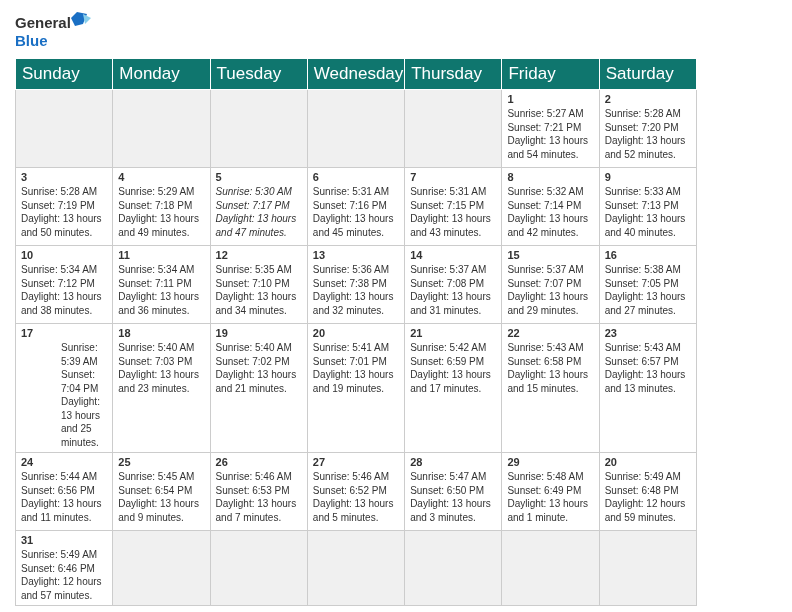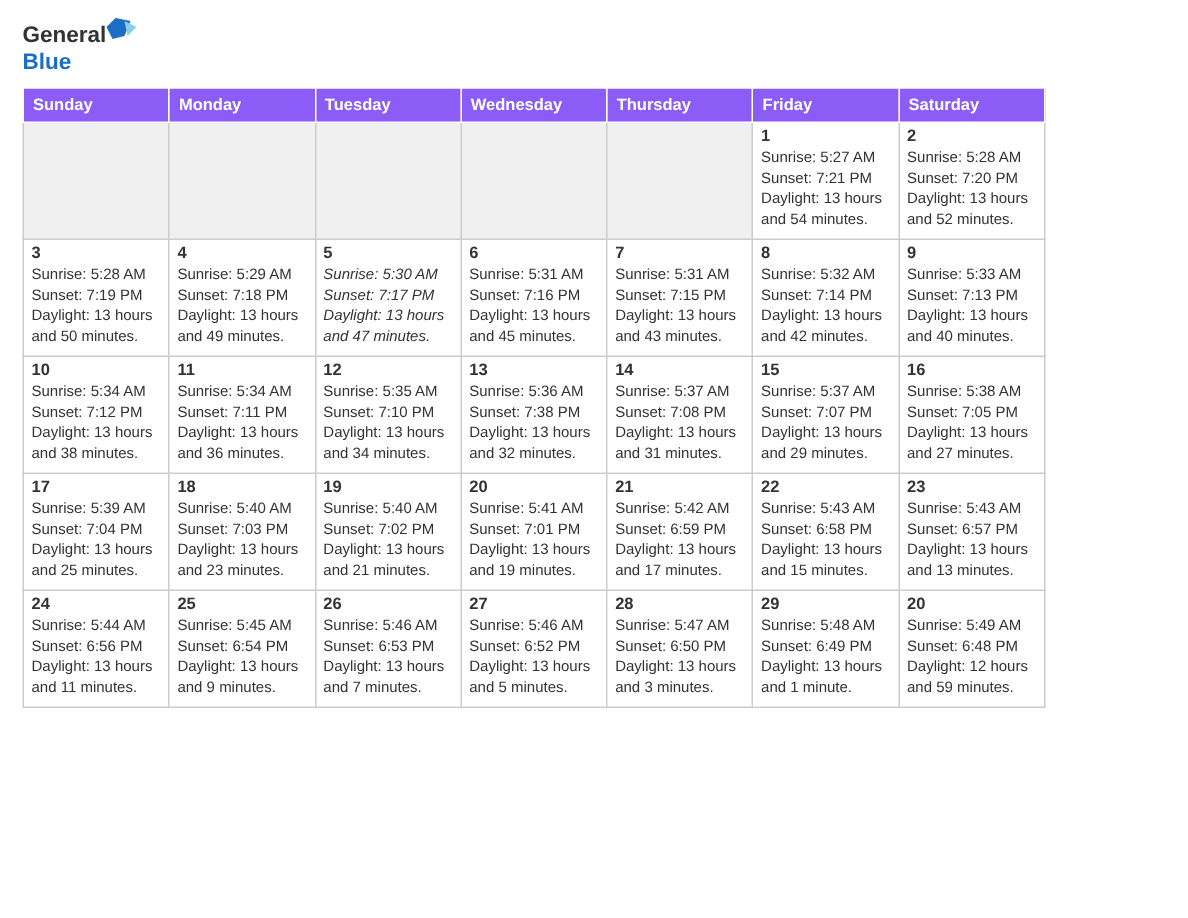--- a/index.html
+++ b/index.html
@@ -38,26 +38,26 @@
     .subtitle {
       font-size: 13px;
       color: #555;
     }
     .calendar {
       width: 100%;
       border-collapse: collapse;
       table-layout: fixed;
     }
     .calendar th {
-      background: #8b5cf6;
+      background: #0f766e;
       color: #fff;
       text-align: left;
       padding: 5px 6px;
-      font-size: 11px;
-      font-weight: bold;
+      font-size: 17px;
+      font-weight: normal;
       border: 1px solid #fff;
     }
     .calendar td {
       border: 1px solid #ccc;
       vertical-align: top;
       padding: 3px 5px;
       font-size: 9.5px;
       color: #333;
       height: 78px;
       background: #fff;
@@ -215,21 +215,21 @@
           <td>
             <span class="day-number">16</span>
             <div class="day-info" style="white-space: pre-line;">Sunrise: 5:38 AM
 Sunset: 7:05 PM
 Daylight: 13 hours and 27 minutes.</div>
           </td>
         </tr>
         <tr>
           <td>
             <span class="day-number">17</span>
-            <div class="day-info" style="white-space: pre-line;">Sunrise: 5:39 AM
+            <div class="day-info" style="white-space: pre-line; margin-left: 40px;">Sunrise: 5:39 AM
 Sunset: 7:04 PM
 Daylight: 13 hours and 25 minutes.</div>
           </td>
           <td>
             <span class="day-number">18</span>
             <div class="day-info" style="white-space: pre-line;">Sunrise: 5:40 AM
 Sunset: 7:03 PM
 Daylight: 13 hours and 23 minutes.</div>
           </td>
           <td>
@@ -299,16 +299,30 @@
             <div class="day-info" style="white-space: pre-line;">Sunrise: 5:48 AM
 Sunset: 6:49 PM
 Daylight: 13 hours and 1 minute.</div>
           </td>
           <td>
             <span class="day-number">20</span>
             <div class="day-info" style="white-space: pre-line;">Sunrise: 5:49 AM
 Sunset: 6:48 PM
 Daylight: 12 hours and 59 minutes.</div>
           </td>
+        </tr>
+        <tr>
+          <td class="last-row">
+            <span class="day-number">31</span>
+            <div class="day-info" style="white-space: pre-line;">Sunrise: 5:49 AM
+Sunset: 6:46 PM
+Daylight: 12 hours and 57 minutes.</div>
+          </td>
+          <td class="empty last-row"></td>
+          <td class="empty last-row"></td>
+          <td class="empty last-row"></td>
+          <td class="empty last-row"></td>
+          <td class="empty last-row"></td>
+          <td class="empty last-row"></td>
         </tr>
       </tbody>
   </table>
 </div>
 
 </body></html>

